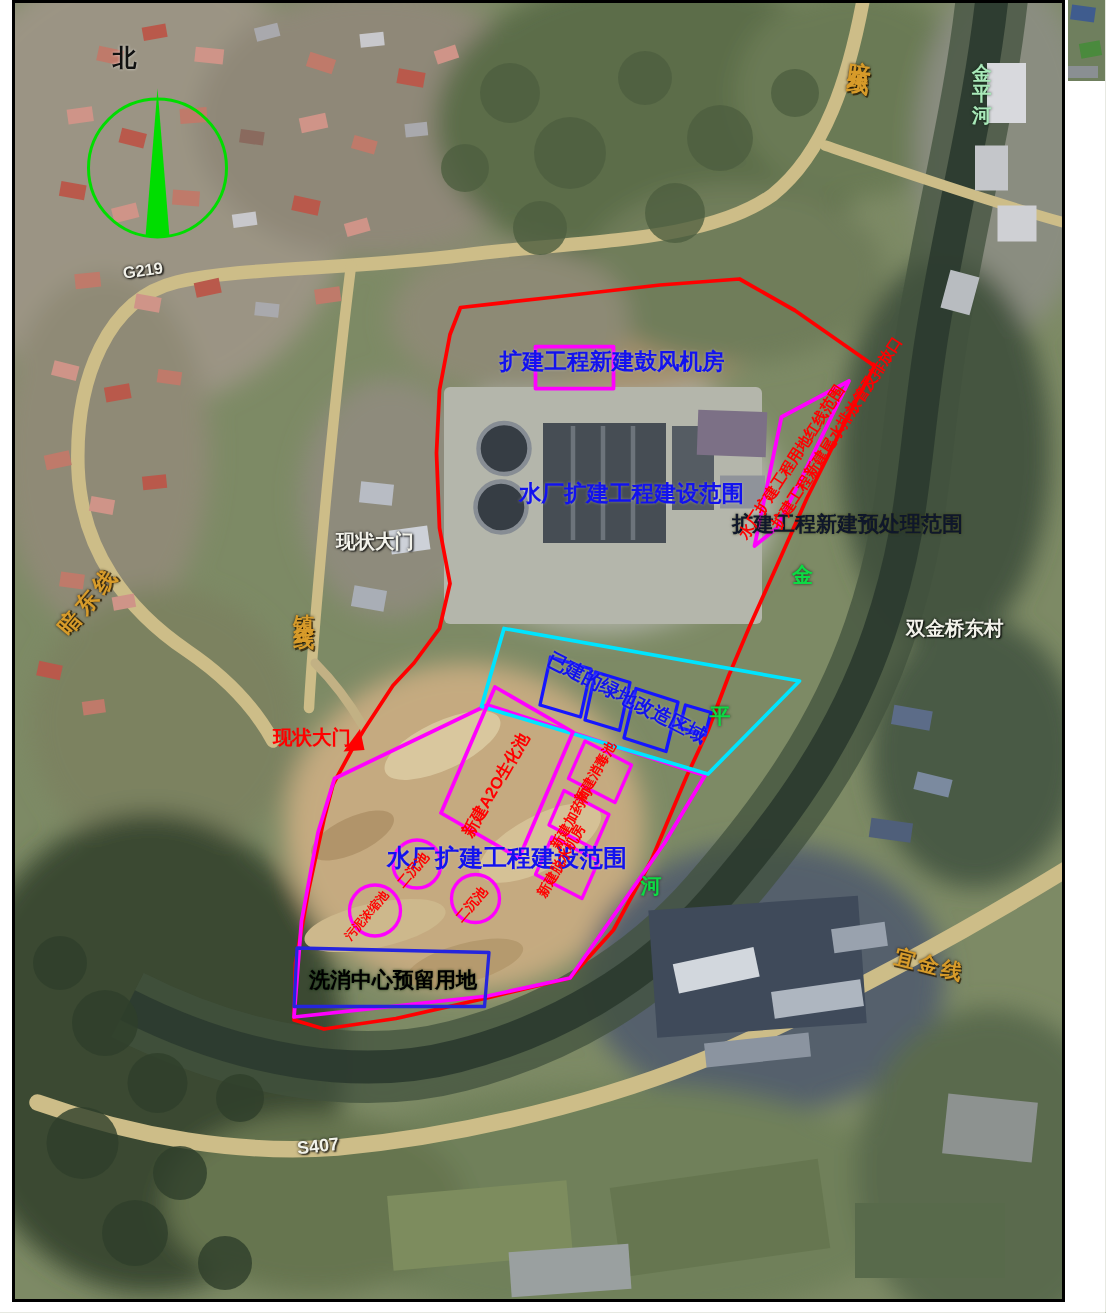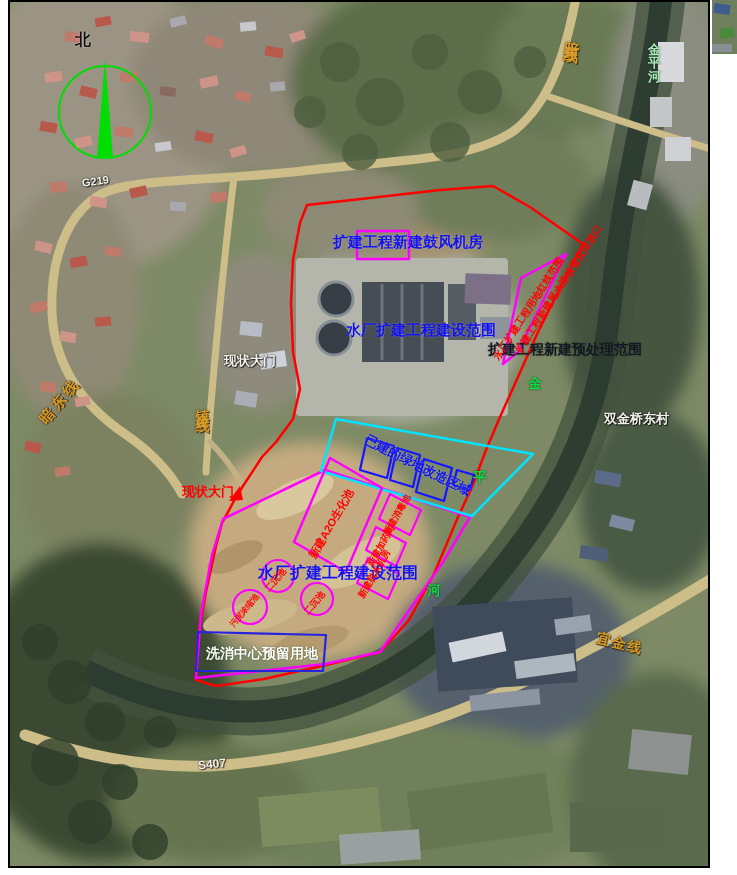--- a/index.html
+++ b/index.html
@@ -6,21 +6,21 @@
   #stage{position:relative;width:737px;height:875px;background:#ffffff;overflow:hidden;
          font-family:"Liberation Sans",sans-serif;}
   #map-frame{position:absolute;left:8px;top:0;width:702px;height:868px;border:2px solid #000;
              box-sizing:border-box;overflow:hidden;background:#7d8a65;}
   #corner-patch{position:absolute;left:712px;top:0;width:25px;height:54px;overflow:hidden;}
   .lbl{position:absolute;font-weight:bold;white-space:nowrap;line-height:1;pointer-events:none;}
   .lbl-blue{color:#1212ee;font-size:15px;text-shadow:0 0 2px rgba(240,240,255,0.35);}
   .lbl-red{color:#ff0000;}
   .lbl-red-sm{color:#ff0000;font-size:9px;}
   .lbl-yellow{color:#0f172a;font-size:14px;text-shadow:0 0 2px rgba(60,60,0,0.6);}
-  .lbl-green{color:#ffffff;font-size:14px;text-shadow:0 0 2px rgba(0,40,0,0.7);}
+  .lbl-green{color:#000000;font-size:14px;text-shadow:0 0 2px rgba(0,40,0,0.7);}
   .lbl-rivergreen{color:#0ddb44;font-size:14px;text-shadow:0 0 2px rgba(0,0,0,0.7);}
   .lbl-palegreen{color:#a9e9b9;font-size:13px;text-shadow:0 0 2px rgba(0,30,10,0.8);}
   .lbl-orange{color:#d79b2a;font-size:14px;text-shadow:0 0 2px rgba(40,25,0,0.9),1px 1px 0 rgba(40,25,0,0.7);}
   .lbl-white{color:#f2f2ea;font-size:13px;text-shadow:0 0 2px rgba(0,0,0,0.85),1px 1px 1px rgba(0,0,0,0.7);}
   .vert{writing-mode:vertical-rl;text-orientation:upright;}
   .rot{transform-origin:left center;}
 </style>
 </head>
 <body>
 

